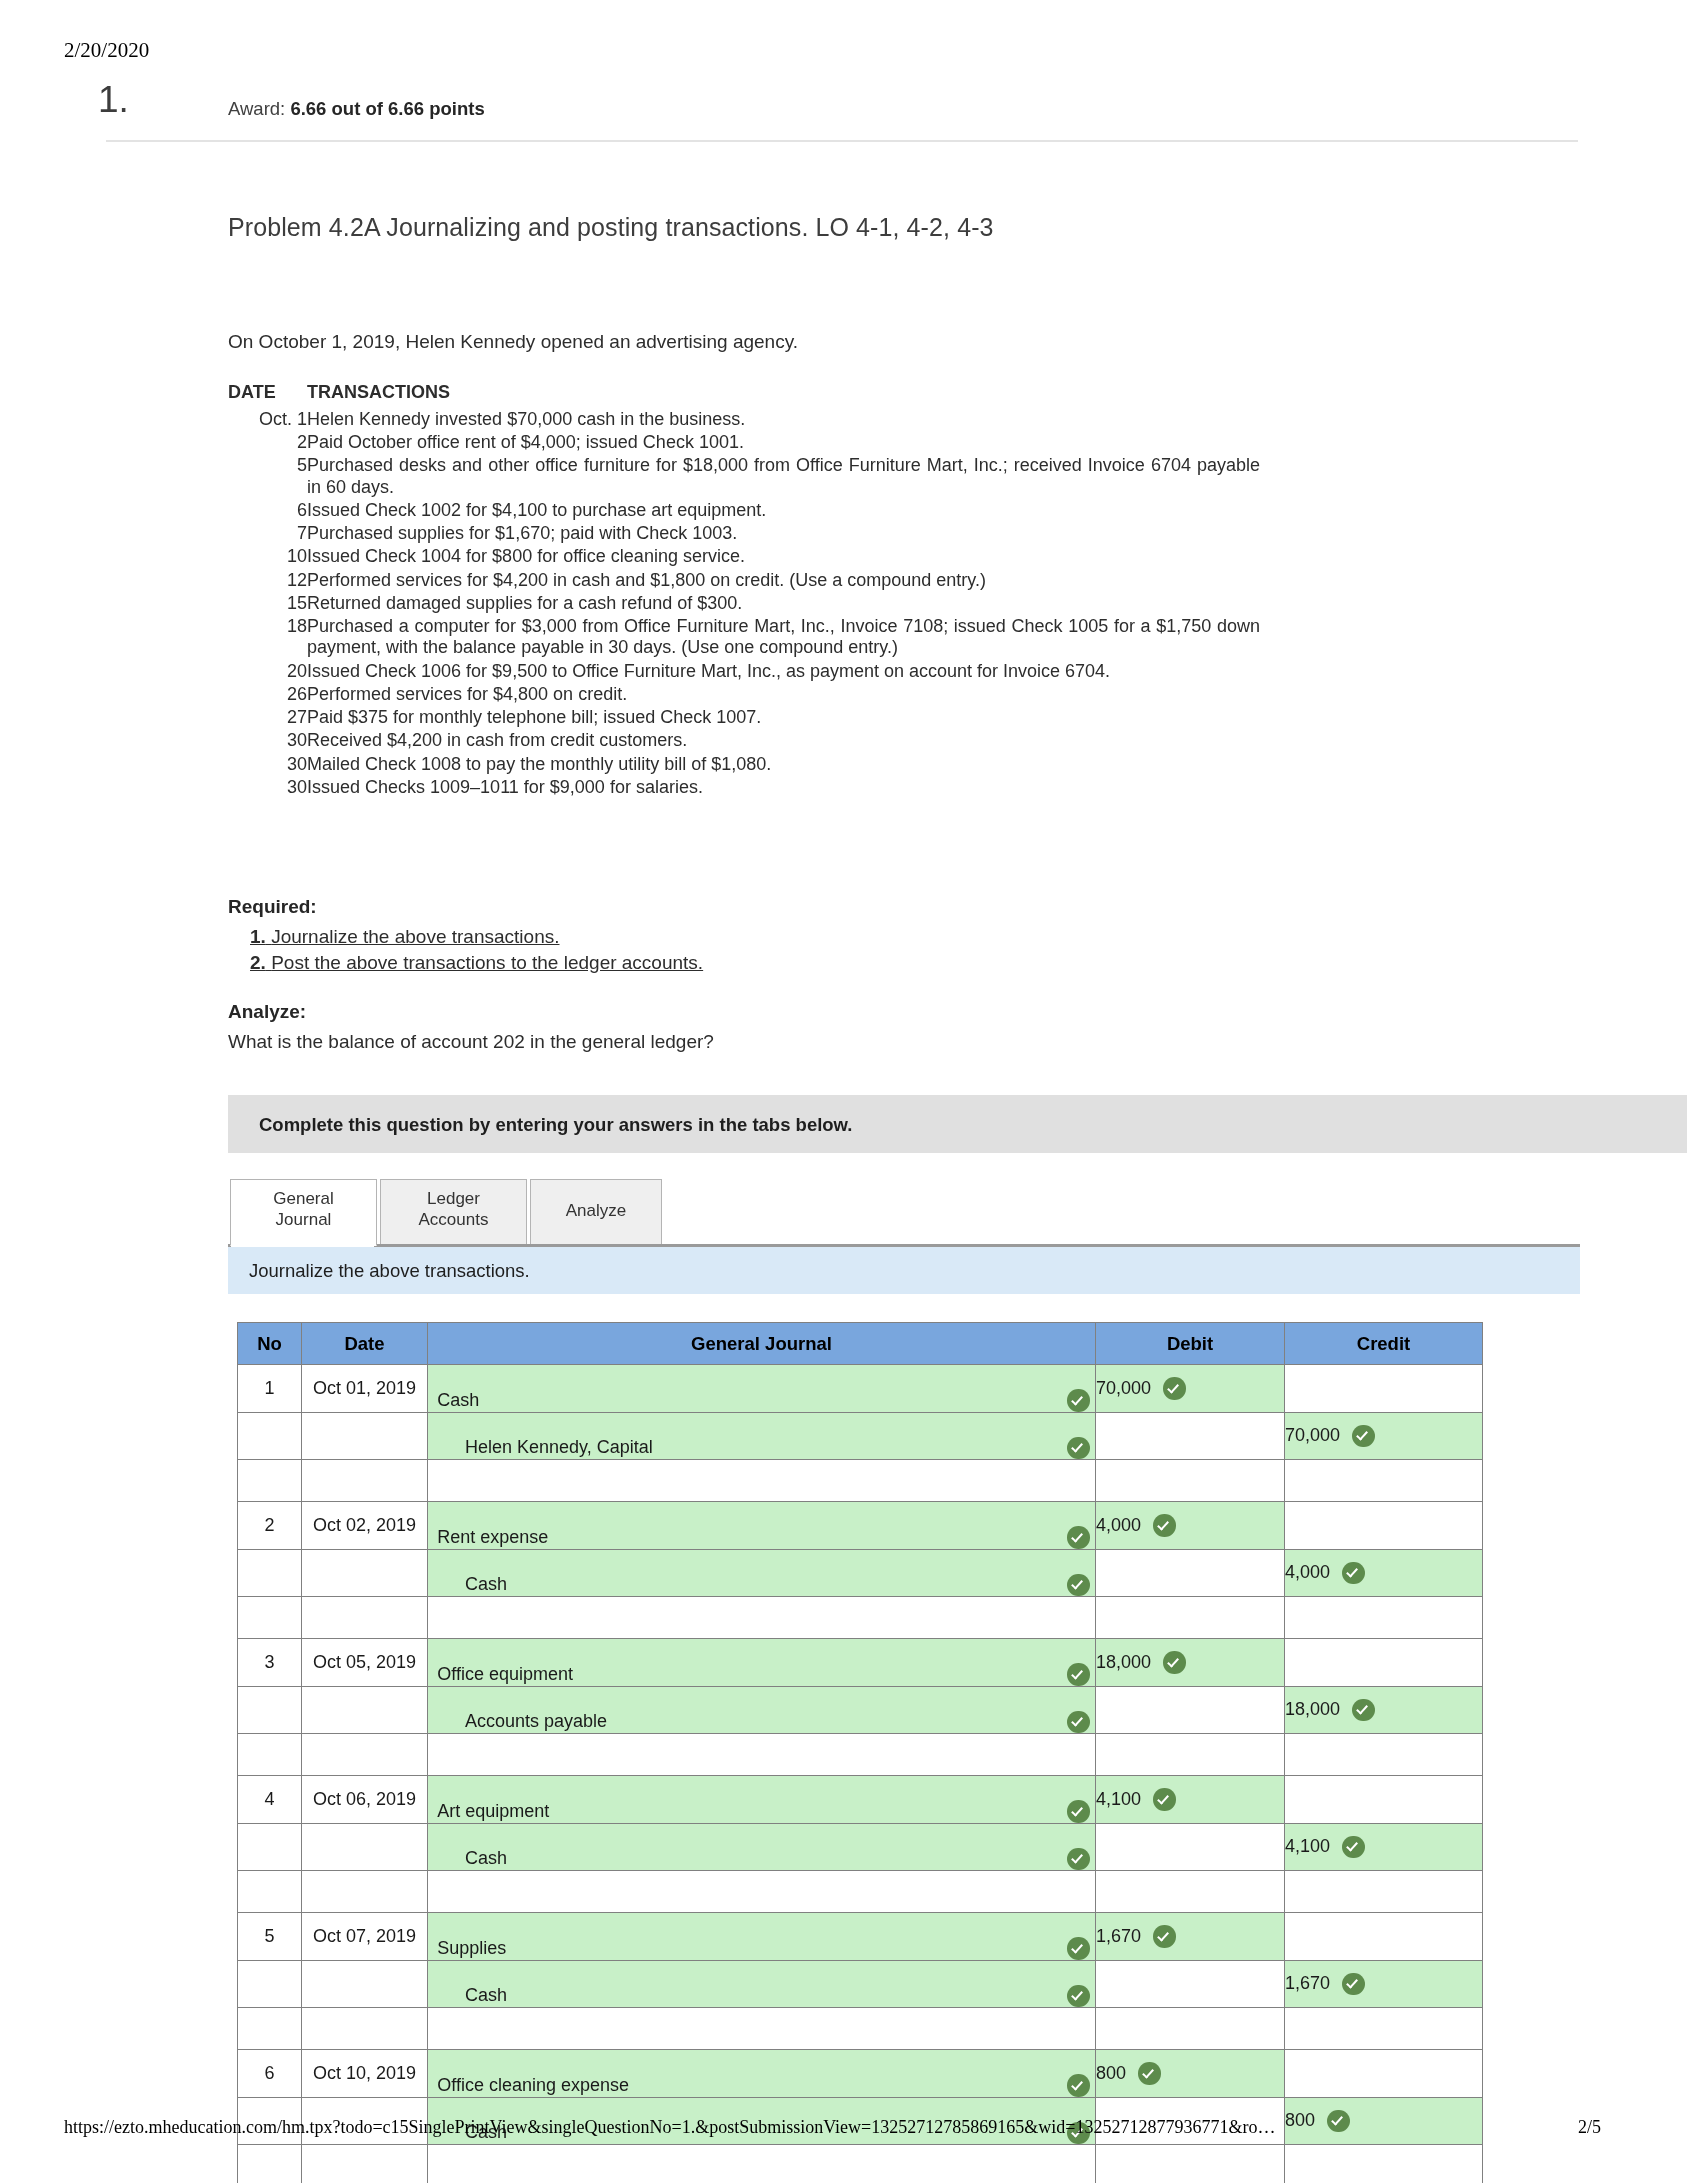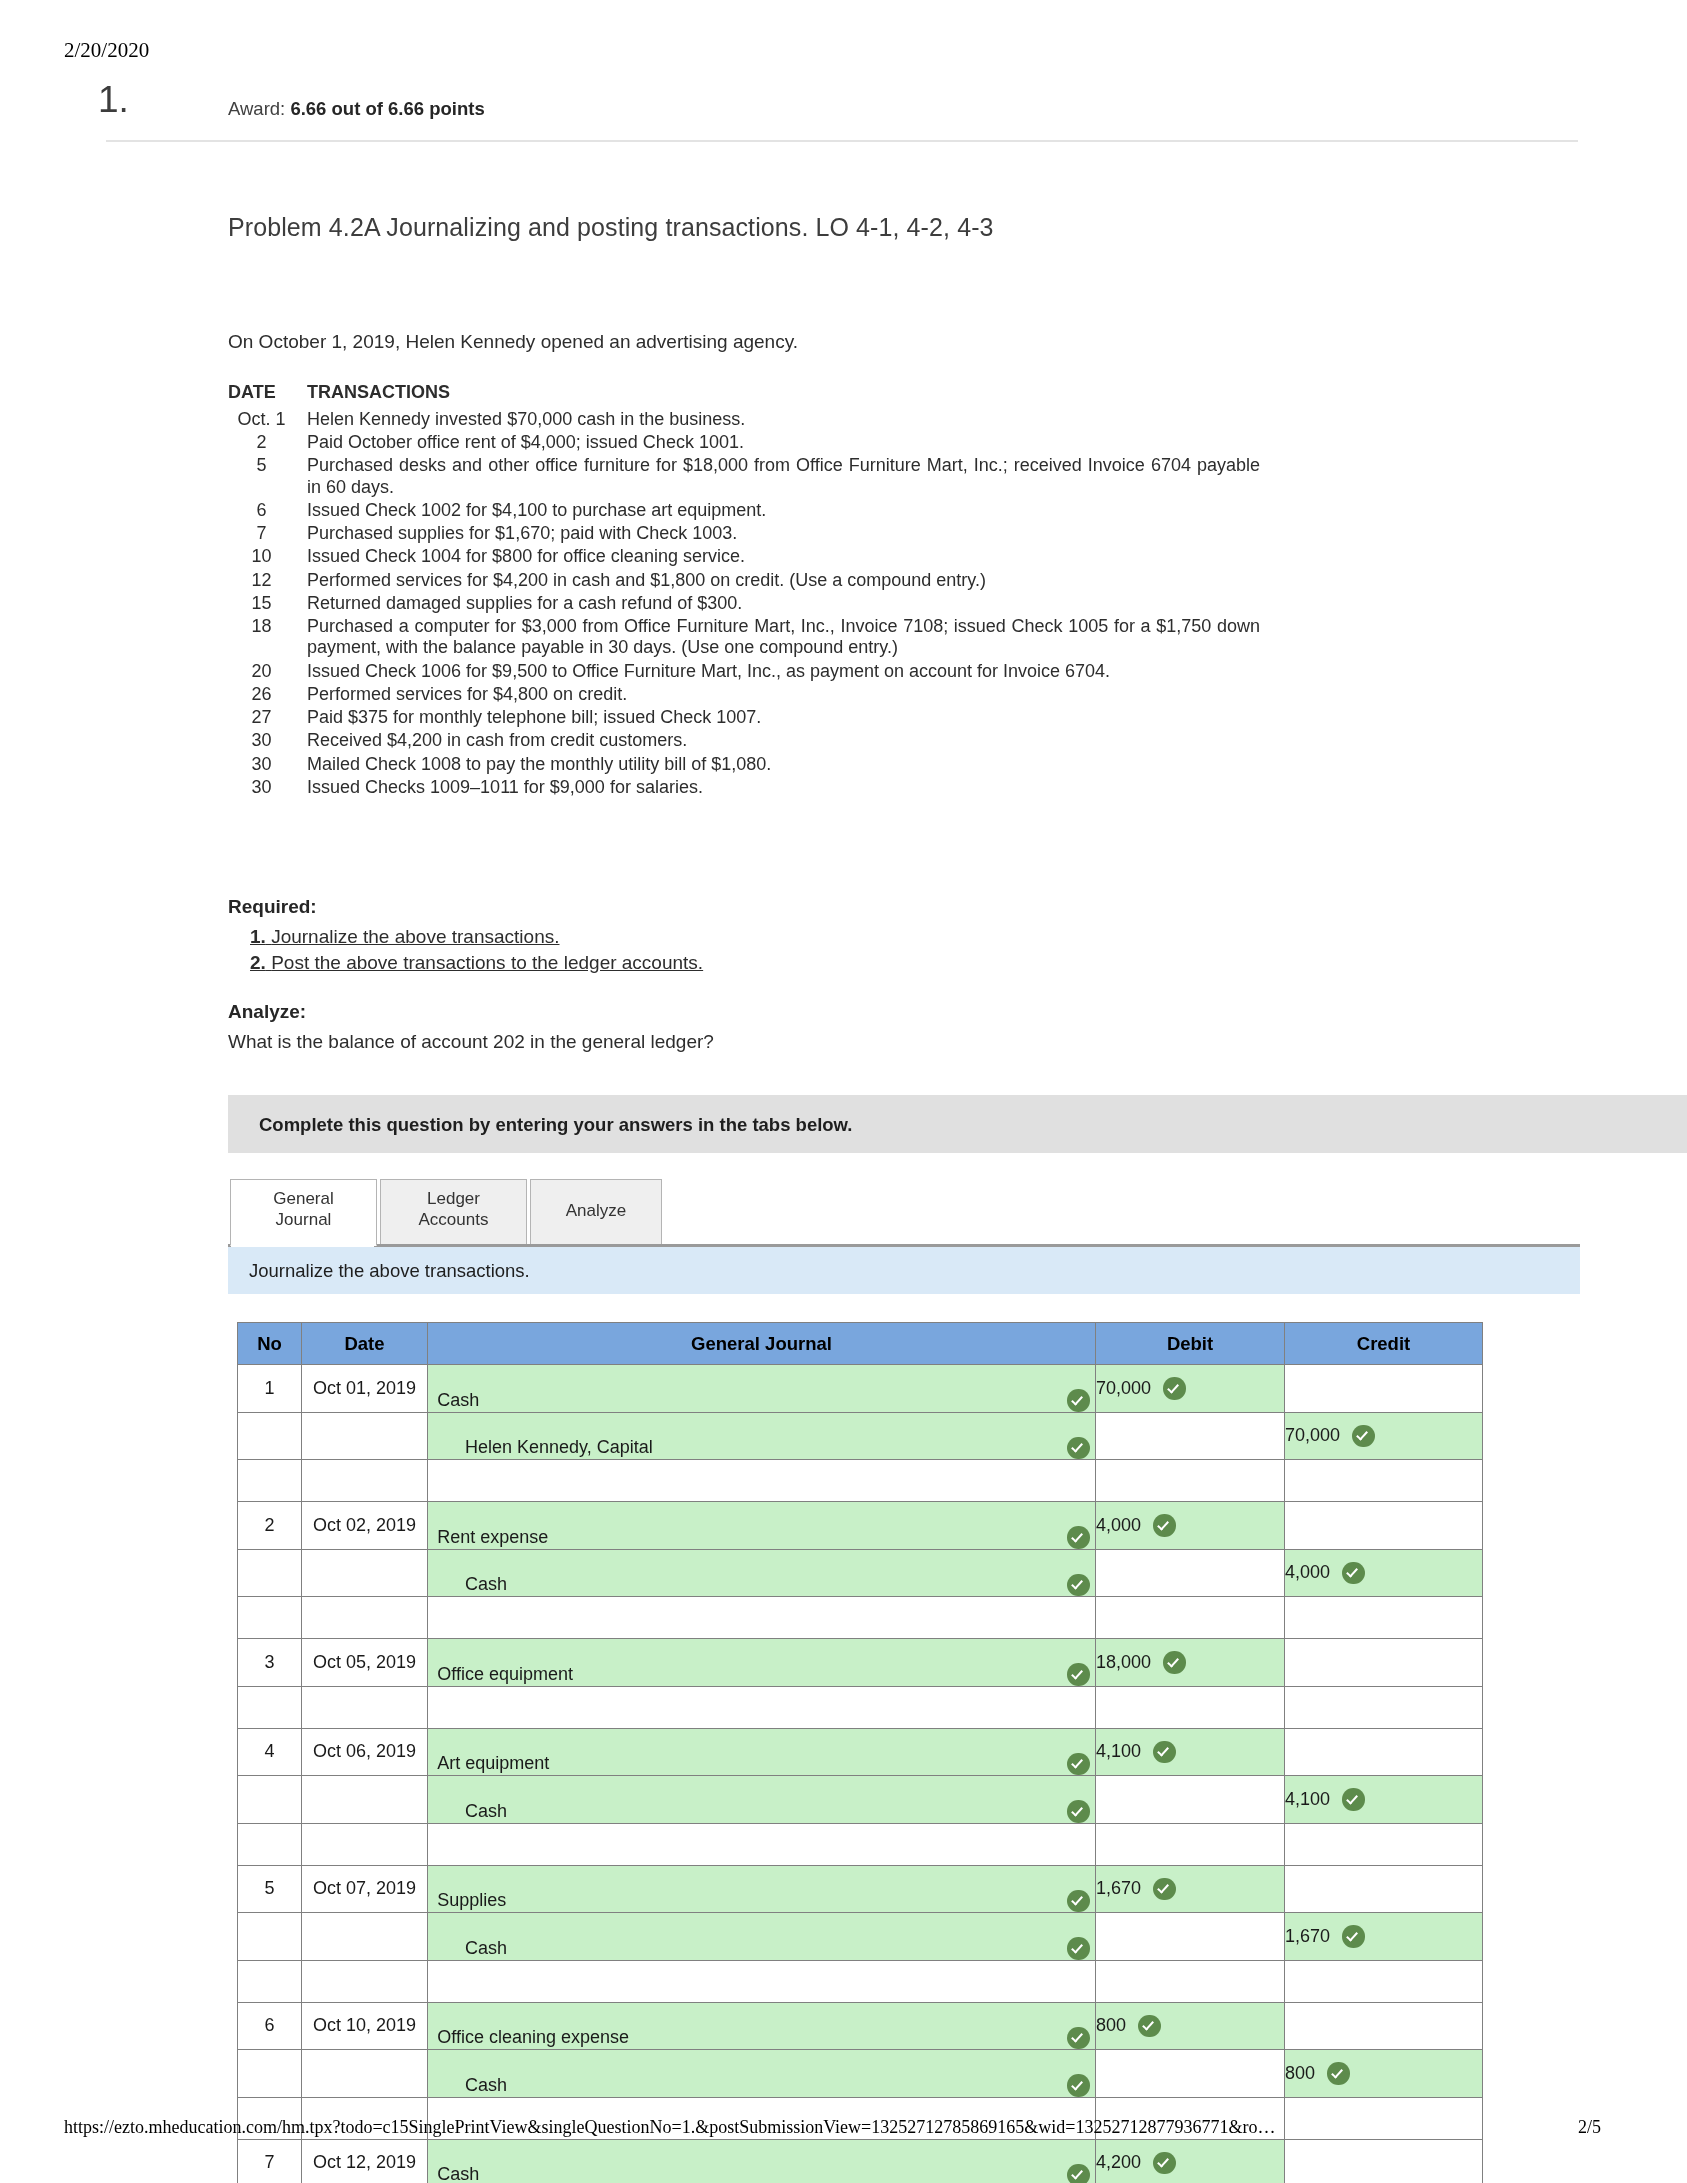--- a/index.html
+++ b/index.html
@@ -97,22 +97,22 @@
     margin-bottom: 6px;
   }
   .tx-head .th-date { width: 79px; }
   .tx-row {
     display: flex;
     margin-bottom: 2px;
     line-height: 1.18;
   }
   .tx-row .tx-date {
     width: 79px;
-    text-align: center;
-    padding-right: 12px;
+    text-align: right;
+    padding-right: 0;
     box-sizing: border-box;
     flex: 0 0 79px;
   }
   .tx-row .tx-desc {
     flex: 1 1 auto;
     text-align: justify;
     text-justify: inter-word;
   }
 
   
@@ -571,20 +571,41 @@
             <span>18,000</span>
             <span class="ck"></span>
           </div>
         </td>
         <td class="c-amt">
           <div class="amt-inner">
             <span></span>
           </div>
         </td>
       </tr>
+      <tr>
+        <td class="c-no"></td>
+        <td class="c-date"></td>
+        <td class="c-gj green indent">
+          <div class="gj-inner">
+            <span>Accounts payable</span>
+            <span class="ck"></span>
+          </div>
+        </td>
+        <td class="c-amt">
+          <div class="amt-inner">
+            <span></span>
+          </div>
+        </td>
+        <td class="c-amt green">
+          <div class="amt-inner">
+            <span>18,000</span>
+            <span class="ck"></span>
+          </div>
+        </td>
+      </tr>
       <tr class="spacer">
         <td></td>
         <td></td>
         <td></td>
         <td></td>
         <td></td>
       </tr>
       <tr>
         <td class="c-no">4</td>
         <td class="c-date">Oct 06, 2019</td>

